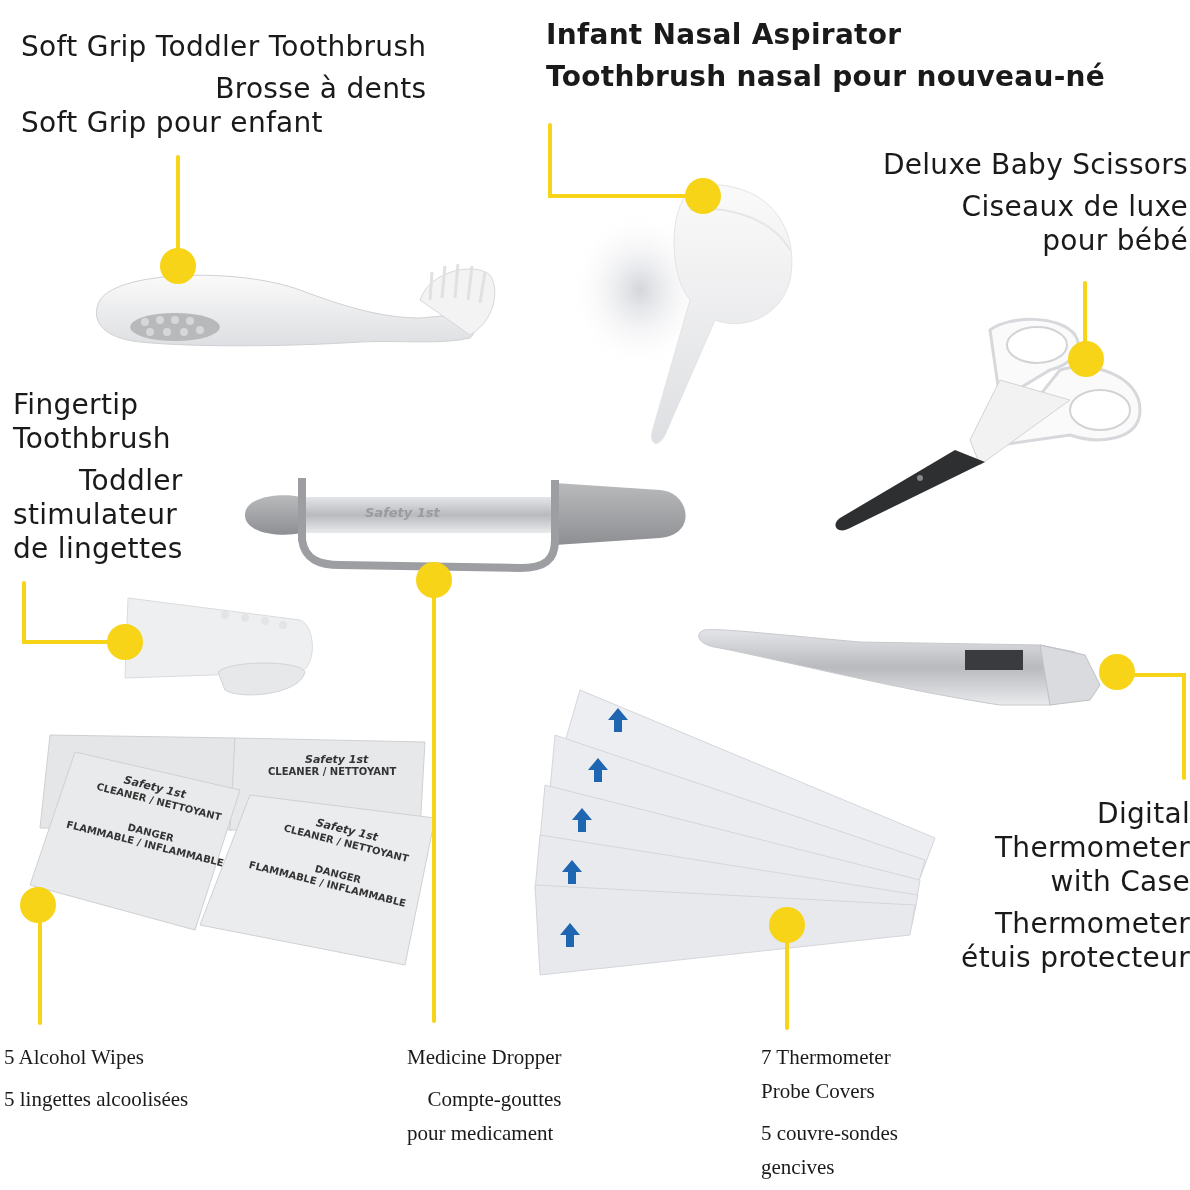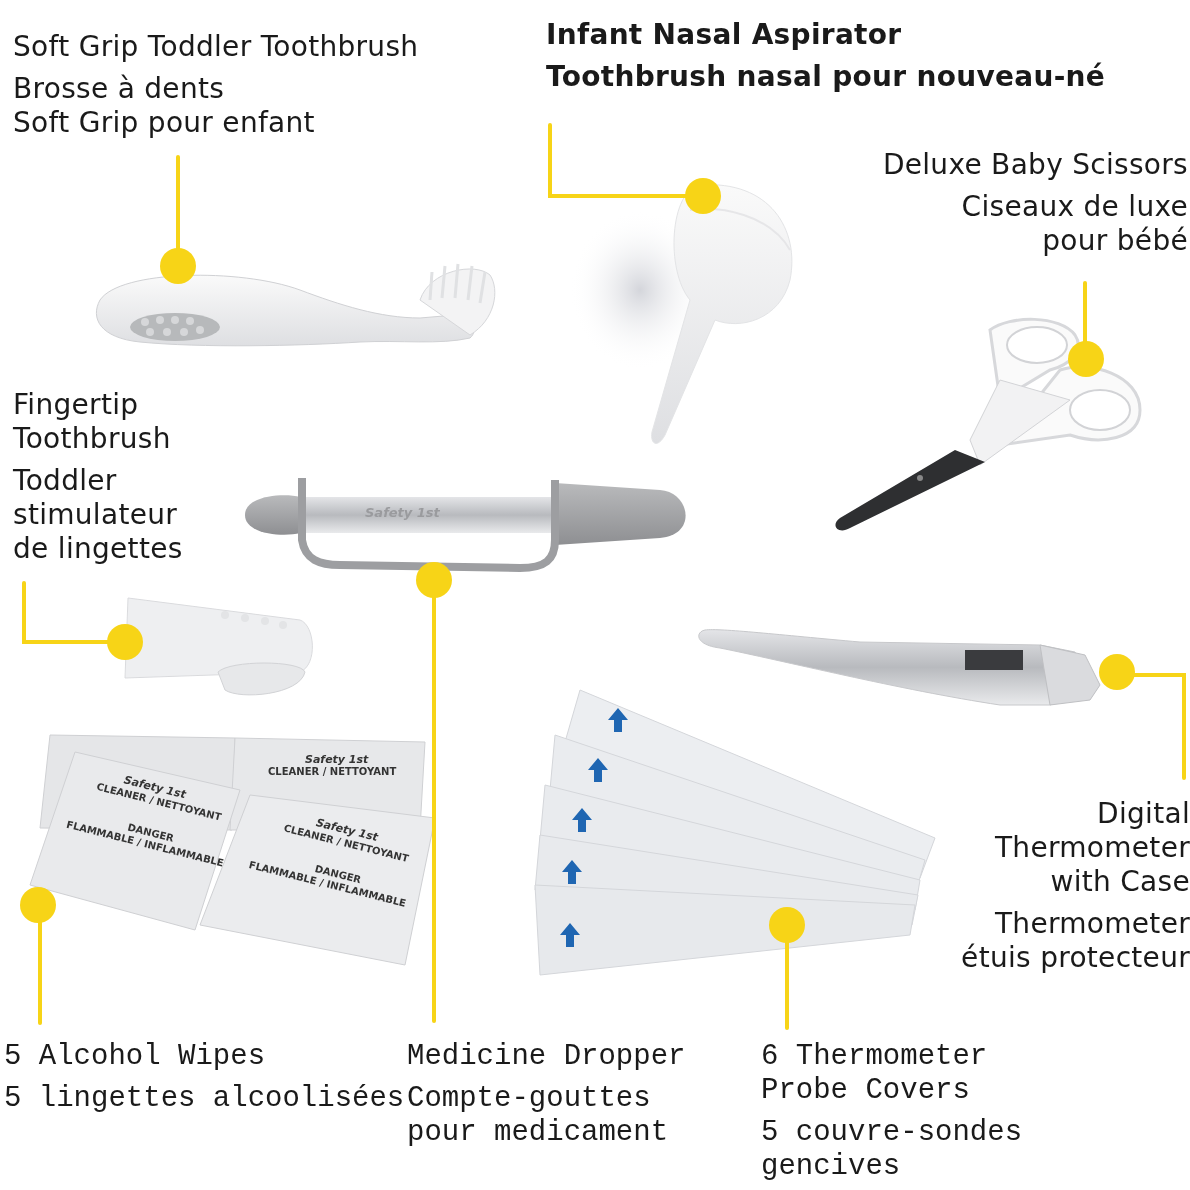--- a/index.html
+++ b/index.html
@@ -1,22 +1,22 @@
 <!DOCTYPE html>
 <html><head>
 <meta charset="utf-8">
 <style>
   html, body { margin:0; padding:0; background:#ffffff; }
   body { width:1190px; height:1190px; position:relative; overflow:hidden;
          font-family:"DejaVu Sans", "Liberation Sans", sans-serif; color:#1a1a1a; }
   .label { position:absolute; font-size:28px; line-height:34px; letter-spacing:0.3px; white-space:nowrap; }
   .label .l { display:block; }
-  .label .gap { margin-top:8px; }
+  .label .gap { margin-top:8px;text-align:right; }
   .right { text-align:right; }
-  .cond { font-family:Liberation Mono, monospace; font-size:29px; letter-spacing:0; }
+  .cond { font-family:Liberation Serif, serif; font-size:21px; letter-spacing:0; }
   svg.overlay { position:absolute; left:0; top:0; width:1190px; height:1190px; pointer-events:none; }
 </style>
 </head>
 <body>
 
 <svg class="overlay" viewBox="0 0 1190 1190">
   <defs>
     <linearGradient id="gWhite" x1="0" y1="0" x2="0" y2="1">
       <stop offset="0" stop-color="#fafafa"></stop>
         <stop offset="1" stop-color="#dedfe2"></stop>
@@ -153,21 +153,21 @@
     <circle cx="703" cy="196" r="18"></circle>
     <circle cx="1086" cy="359" r="18"></circle>
     <circle cx="125" cy="642" r="18"></circle>
     <circle cx="1117" cy="672" r="18"></circle>
     <circle cx="38" cy="905" r="18"></circle>
     <circle cx="434" cy="580" r="18"></circle>
     <circle cx="787" cy="925" r="18"></circle>
   </g>
 </svg>
 
-<div class="label" style="left:13px; top:30px;">
+<div class="label" style="left:21px; top:30px;">
   <span class="l">Soft Grip Toddler Toothbrush</span>
   <span class="l gap">Brosse à dents</span>
   <span class="l">Soft Grip pour enfant</span>
 </div>
 
 <div class="label" style="left:546px; top:18px;font-weight:bold;">
   <span class="l">Infant Nasal Aspirator</span>
   <span class="l gap">Toothbrush nasal pour nouveau-né</span>
 </div>
 
@@ -198,17 +198,17 @@
   <span class="l gap">5 lingettes alcoolisées</span>
 </div>
 
 <div class="label cond" style="left:407px; top:1040px;">
   <span class="l">Medicine Dropper</span>
   <span class="l gap">Compte-gouttes</span>
   <span class="l">pour medicament</span>
 </div>
 
 <div class="label cond" style="left:761px; top:1040px;">
-  <span class="l">6 Thermometer</span>
+  <span class="l">7 Thermometer</span>
   <span class="l">Probe Covers</span>
   <span class="l gap">5 couvre-sondes</span>
   <span class="l">gencives</span>
 </div>
 
 </body></html>

